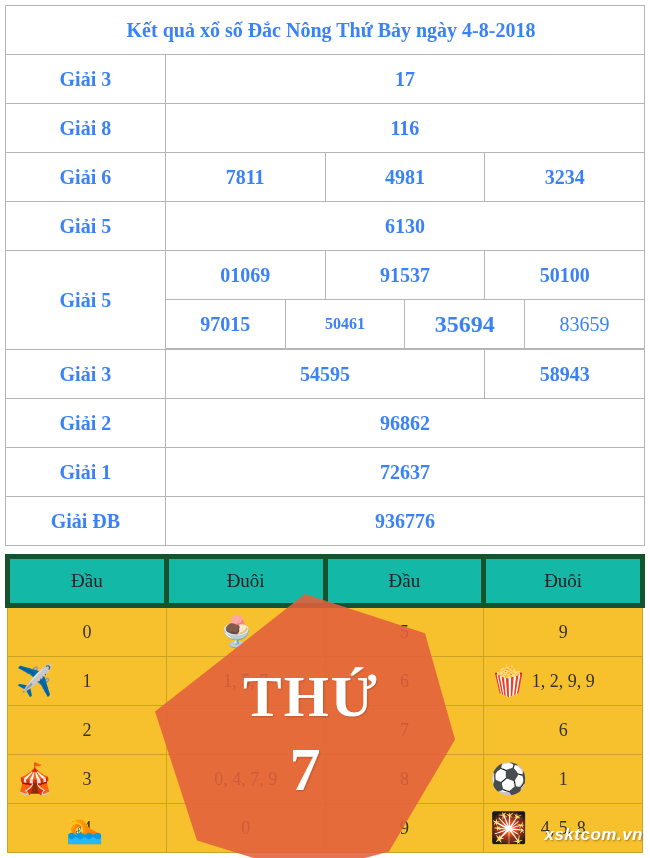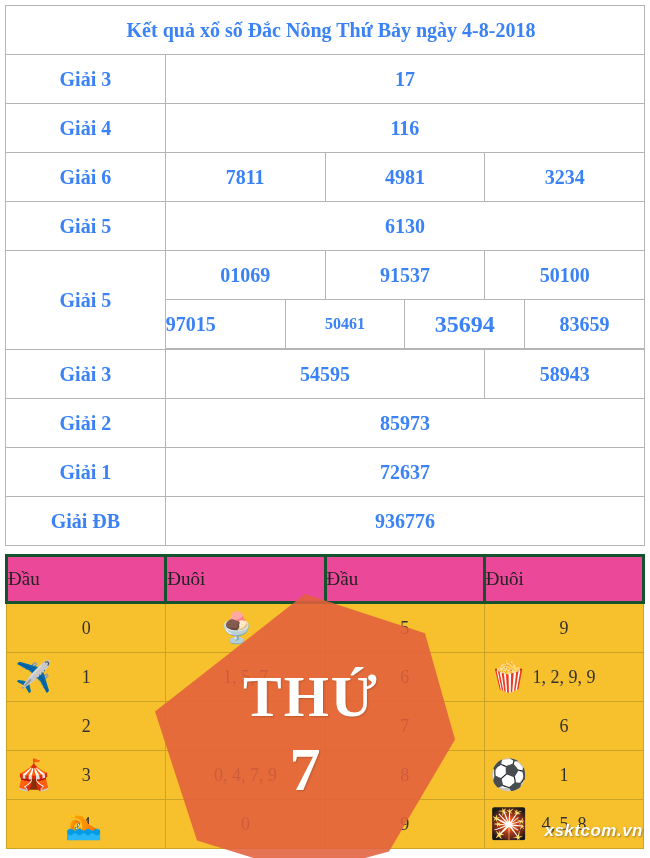--- a/index.html
+++ b/index.html
@@ -71,29 +71,29 @@
   }
   .dd-table {
     width: 640px;
     border-collapse: collapse;
     table-layout: fixed;
     border: 1px solid #c9a227;
     position: relative;
     z-index: 1;
   }
   .dd-table th {
-    background: #ec4899;
-    border: 3px solid #14532d;
+    background: #14b8a6;
+    border: 5px solid #14532d;
     font-family: "Liberation Serif", serif;
     font-size: 19px;
     font-weight: normal;
     color: #222;
     height: 44px;
     padding: 0;
-    text-align: left;
+    text-align: center;
   }
   .dd-table td {
     background: #f7c02d;
     border: 1px solid #c9a227;
     font-family: "Liberation Serif", serif;
     font-size: 18px;
     color: #333;
     height: 48px;
     padding: 0;
     text-align: center;
@@ -184,21 +184,21 @@
       <tr>
         <td class="title-cell" colspan="4">Kết quả xổ số Đắc Nông Thứ Bảy ngày 4-8-2018</td>
       </tr>
 
       <tr>
         <td class="label-cell">Giải 3</td>
         <td colspan="3" class="prize-8">17</td>
       </tr>
 
       <tr>
-        <td class="label-cell">Giải 4</td>
+        <td class="label-cell">Giải 8</td>
         <td colspan="3">116</td>
       </tr>
 
       <tr>
         <td class="label-cell">Giải 6</td>
         <td>7811</td>
         <td>4981</td>
         <td>3234</td>
       </tr>
 
@@ -211,39 +211,39 @@
         <td class="label-cell" rowspan="2">Giải 5</td>
         <td>01069</td>
         <td>91537</td>
         <td>50100</td>
       </tr>
       <tr>
         <td colspan="3" style="padding:0;border:none;">
           <table style="width:100%;border-collapse:collapse;table-layout:fixed;">
             <tbody>
                 <tr>
-              <td style="border:1px solid #b5b5b5;border-top:none;border-left:none;font-size:20px;font-weight:bold;height:48px;text-align:left;">97015</td>
+              <td style="border:1px solid #b5b5b5;border-top:none;border-left:none;font-size:20px;font-weight:bold;height:48px;text-align:center;">97015</td>
               <td style="border:1px solid #b5b5b5;border-top:none;font-size:16px;font-weight:bold;height:48px;text-align:center;">50461</td>
               <td style="border:1px solid #b5b5b5;border-top:none;font-size:24px;font-weight:bold;height:48px;text-align:center;">35694</td>
-              <td style="border:1px solid #b5b5b5;border-top:none;border-right:none;font-size:20px;font-weight:bold;height:48px;text-align:center;">83659</td>
+              <td style="border:1px solid #b5b5b5;border-top:none;border-right:none;font-size:20px;font-weight:normal;height:48px;text-align:center;">83659</td>
             </tr>
           </tbody>
             </table>
         </td>
       </tr>
 
       <tr>
         <td class="label-cell">Giải 3</td>
         <td colspan="2">54595</td>
         <td>58943</td>
       </tr>
 
       <tr>
         <td class="label-cell">Giải 2</td>
-        <td colspan="3">85973</td>
+        <td colspan="3">96862</td>
       </tr>
 
       <tr>
         <td class="label-cell">Giải 1</td>
         <td colspan="3">72637</td>
       </tr>
 
       <tr>
         <td class="label-cell">Giải ĐB</td>
         <td colspan="3" class="prize-db">936776</td>

